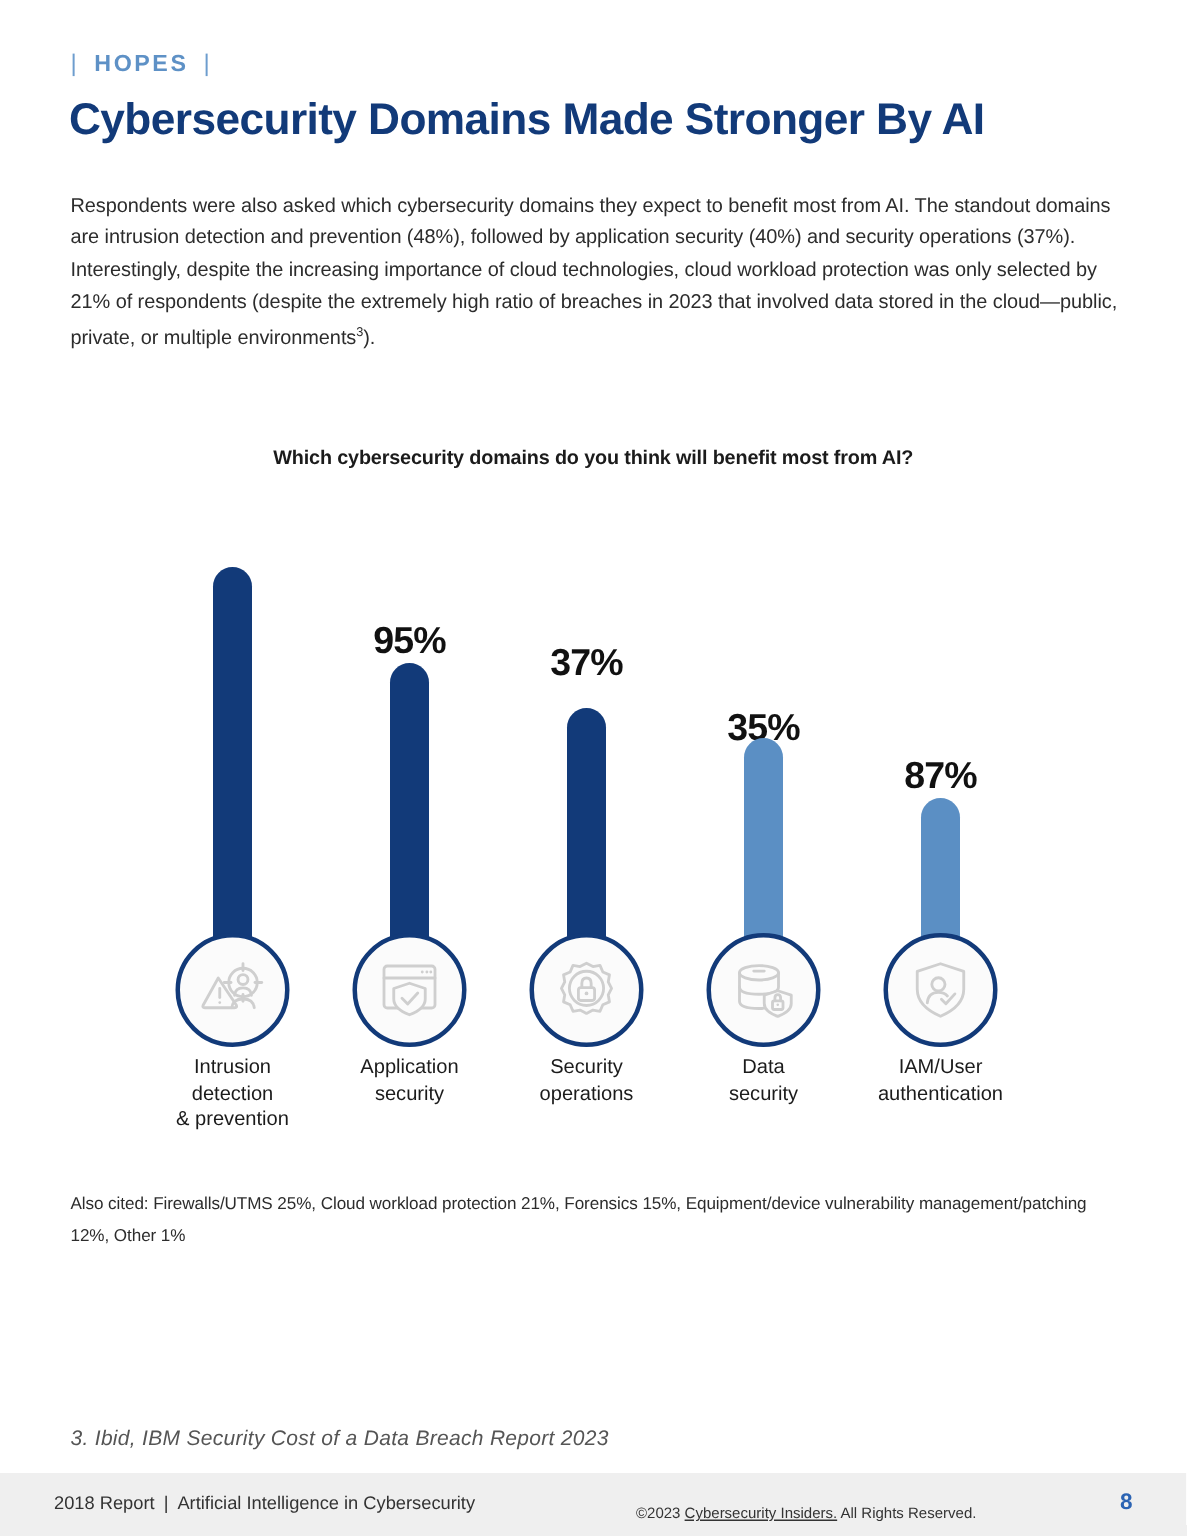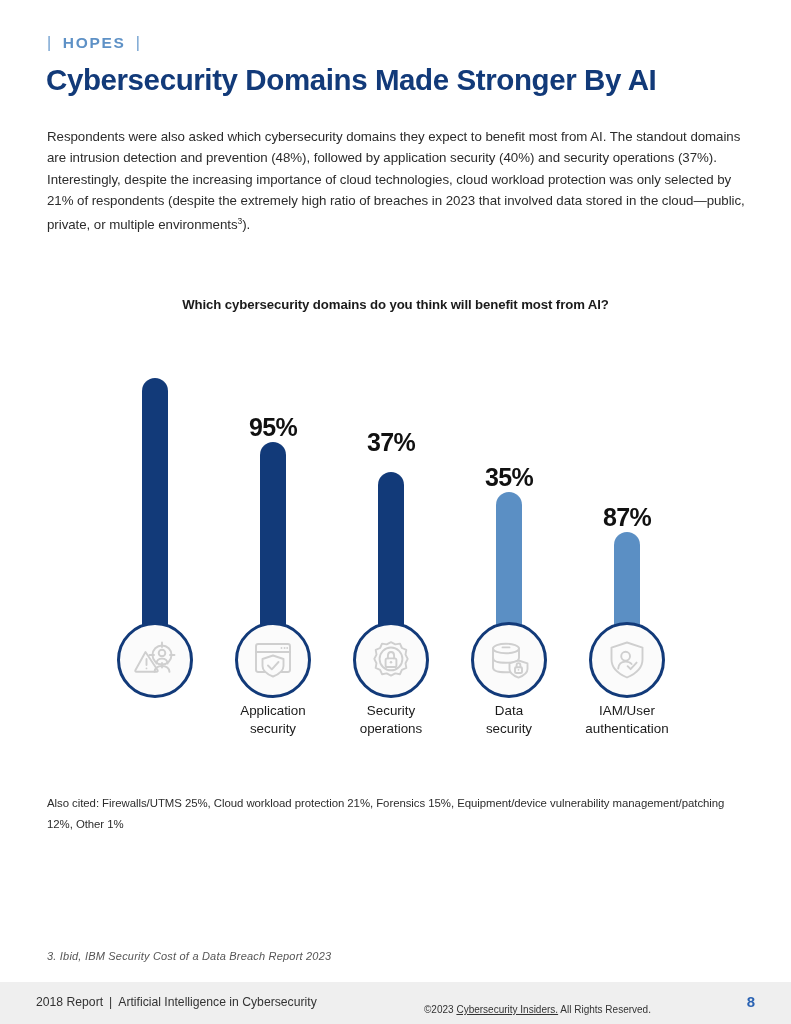--- a/index.html
+++ b/index.html
@@ -147,21 +147,21 @@
     line-height: 21px;
     color: #2C2C2C;
     letter-spacing: -0.05px;
   }
 
   
   .footnote {
     position: absolute;
     left: 47px;
     top: 950px;
-    font-size: 11px;
+    font-size: 14px;
     font-style: italic;
     color: #555555;
     letter-spacing: 0.2px;
   }
 
   
   .footer {
     position: absolute;
     left: 0;
     bottom: 0;
@@ -223,20 +223,25 @@
           <circle cx="30" cy="16" r="9.5"></circle>
           <line x1="30" y1="3.5" x2="30" y2="8"></line>
           <line x1="30" y1="24" x2="30" y2="28.5"></line>
           <line x1="17.5" y1="16" x2="22" y2="16"></line>
           <line x1="38" y1="16" x2="42.5" y2="16"></line>
           <circle cx="30" cy="14" r="3.3"></circle>
           <path d="M24.4 24.5 Q24.8 19.6 30 19.6 Q35.2 19.6 35.6 24.5"></path>
           <path d="M22.5 32.8 Q23.2 27 30 27 Q36.8 27 37.5 32.8"></path>
         </svg>
       </div>
+      <div class="bar-label">
+        <div>Intrusion</div>
+        <div>detection</div>
+        <div>&amp; prevention</div>
+      </div>
     </div>
 
     <div class="bar-col" style="left:118px;">
       <div class="bar-value" style="bottom:318px;">95%</div>
       <div class="bar-stem" style="height:200px;background:#123A79;"></div>
       <div class="icon-badge">
         <svg width="44" height="40" viewBox="0 0 44 40" fill="none" stroke="#CFCFCF" stroke-width="1.9" stroke-linecap="round" stroke-linejoin="round">
           <rect x="5" y="4" width="34" height="28" rx="2.2"></rect>
           <line x1="5" y1="12" x2="39" y2="12"></line>
           <circle cx="30.5" cy="8" r="0.95" fill="#CFCFCF" stroke="none"></circle>
@@ -264,21 +269,21 @@
           <circle cx="21" cy="23.3" r="1.25" fill="#CFCFCF" stroke="none"></circle>
         </svg>
       </div>
       <div class="bar-label">
         <div>Security</div>
         <div>operations</div>
       </div>
     </div>
 
     <div class="bar-col" style="left:354px;">
-      <div class="bar-value" style="bottom:268px;margin-top:12px;">35%</div>
+      <div class="bar-value" style="bottom:260px;margin-top:12px;">35%</div>
       <div class="bar-stem" style="height:150px;background:#5B8FC4;"></div>
       <div class="icon-badge">
         <svg width="44" height="40" viewBox="0 0 44 40" fill="none" stroke="#CFCFCF" stroke-width="1.9" stroke-linecap="round" stroke-linejoin="round">
           <ellipse cx="19" cy="8.5" rx="13" ry="4.8"></ellipse>
           <path d="M6 8.5 V18 Q6 22.8 19 22.8 Q32 22.8 32 18 V8.5"></path>
           <path d="M6 18 V27.5 Q6 32.3 19 32.3 Q25 32.3 28.5 31"></path>
           <line x1="15.5" y1="7.4" x2="22.5" y2="7.4"></line>
           <path d="M31.5 20.5 L40.5 23.4 V29 Q40.5 34.3 31.5 37.6 Q22.5 34.3 22.5 29 V23.4 Z" fill="#FBFBFB"></path>
           <rect x="28" y="27.2" width="7" height="5.8" rx="1.1"></rect>
           <path d="M29.6 27.2 V25.3 Q29.6 23.1 31.5 23.1 Q33.4 23.1 33.4 25.3 V27.2"></path>

